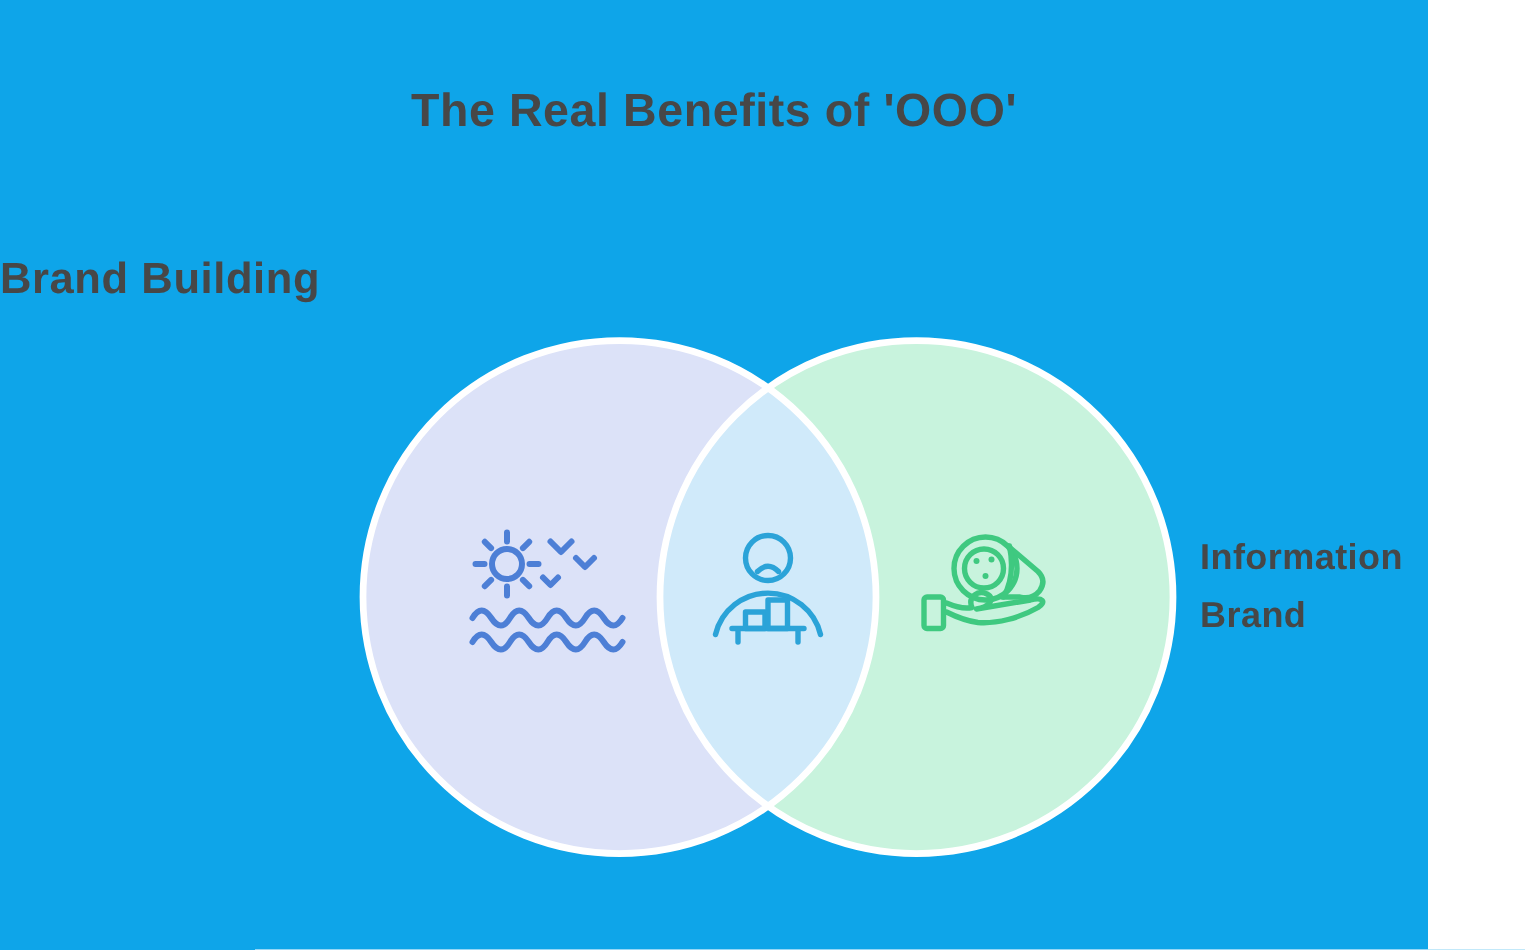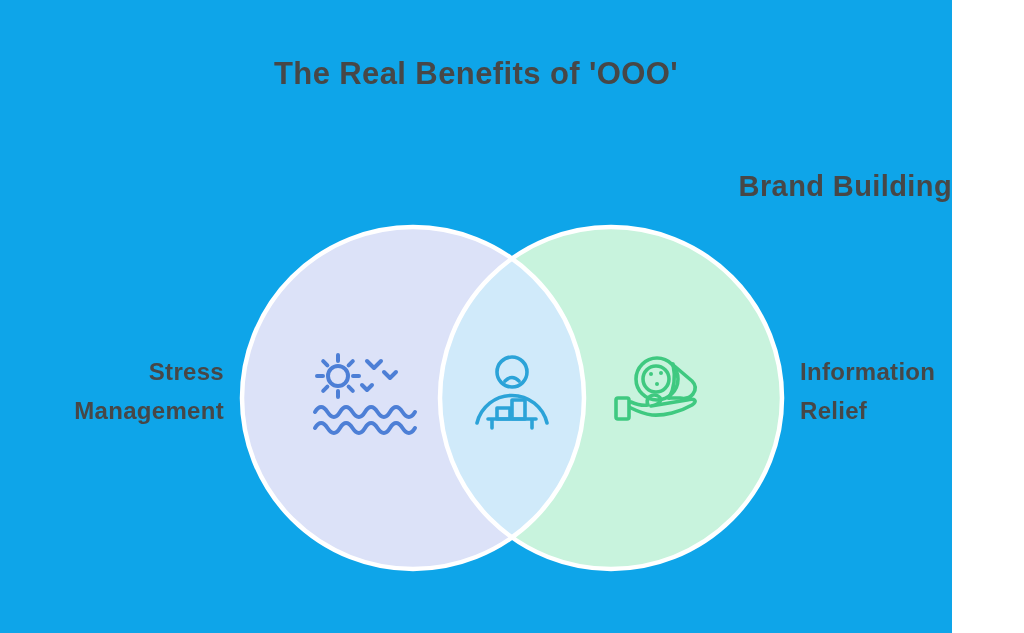--- a/index.html
+++ b/index.html
@@ -5,21 +5,21 @@
   html,body{margin:0;padding:0;background:#ffffff;}
   .stage{
     position:relative;width:952px;height:633px;overflow:hidden;background:#0ea5e9;
     font-family:"Liberation Sans","DejaVu Sans",sans-serif;color:#474747;
   }
   .page-title{
     position:absolute;top:56px;left:0;width:100%;margin:0;text-align:center;
     font-size:31px;font-weight:700;letter-spacing:.4px;color:#474747;
   }
   .overlap-label{
-    position:absolute;top:170px;left:0;width:100%;margin:0;text-align:right;
+    position:absolute;top:170px;left:0;width:100%;margin:0;text-align:left;
     font-size:29px;font-weight:700;letter-spacing:.4px;color:#474747;
   }
   .venn-svg{position:absolute;left:0;top:0;width:1024px;height:633px;}
   .side-label{
     position:absolute;top:352px;font-size:24px;font-weight:700;
     line-height:39px;letter-spacing:.3px;color:#474747;
   }
   .side-label.left{left:0;width:224px;text-align:right;}
   .side-label.right{left:800px;width:225px;text-align:left;}
   .icon-stroke{fill:none;stroke-linecap:round;stroke-linejoin:round;}
@@ -74,23 +74,19 @@
         <circle cx="657" cy="384" r="2"></circle>
       </g>
       <path d="M672 364 L692 381 Q698 387 693 394 Q688 400 680 398 L668 398"></path>
       <path d="M673 364 Q677 384 669 398"></path>
       <rect x="616" y="398" width="13" height="21" rx="2"></rect>
       <path d="M631 402 C638 405 643 406 648 405 C645 398 652 393 658 396 C664 399 659 405 651 406
                L687 400 C695 398 698 401 692 405 C680 412 664 416 652 415 C644 414 637 411 631 408"></path>
     </g>
   </svg>
 
-  <div class="side-label left">
-    <div>Stress</div>
-    <div>Management</div>
-  </div>
 
   <div class="side-label right">
     <div>Information</div>
-    <div>Relief</div>
+    <div>Brand</div>
   </div>
 
 </div>
 
 </body></html>

